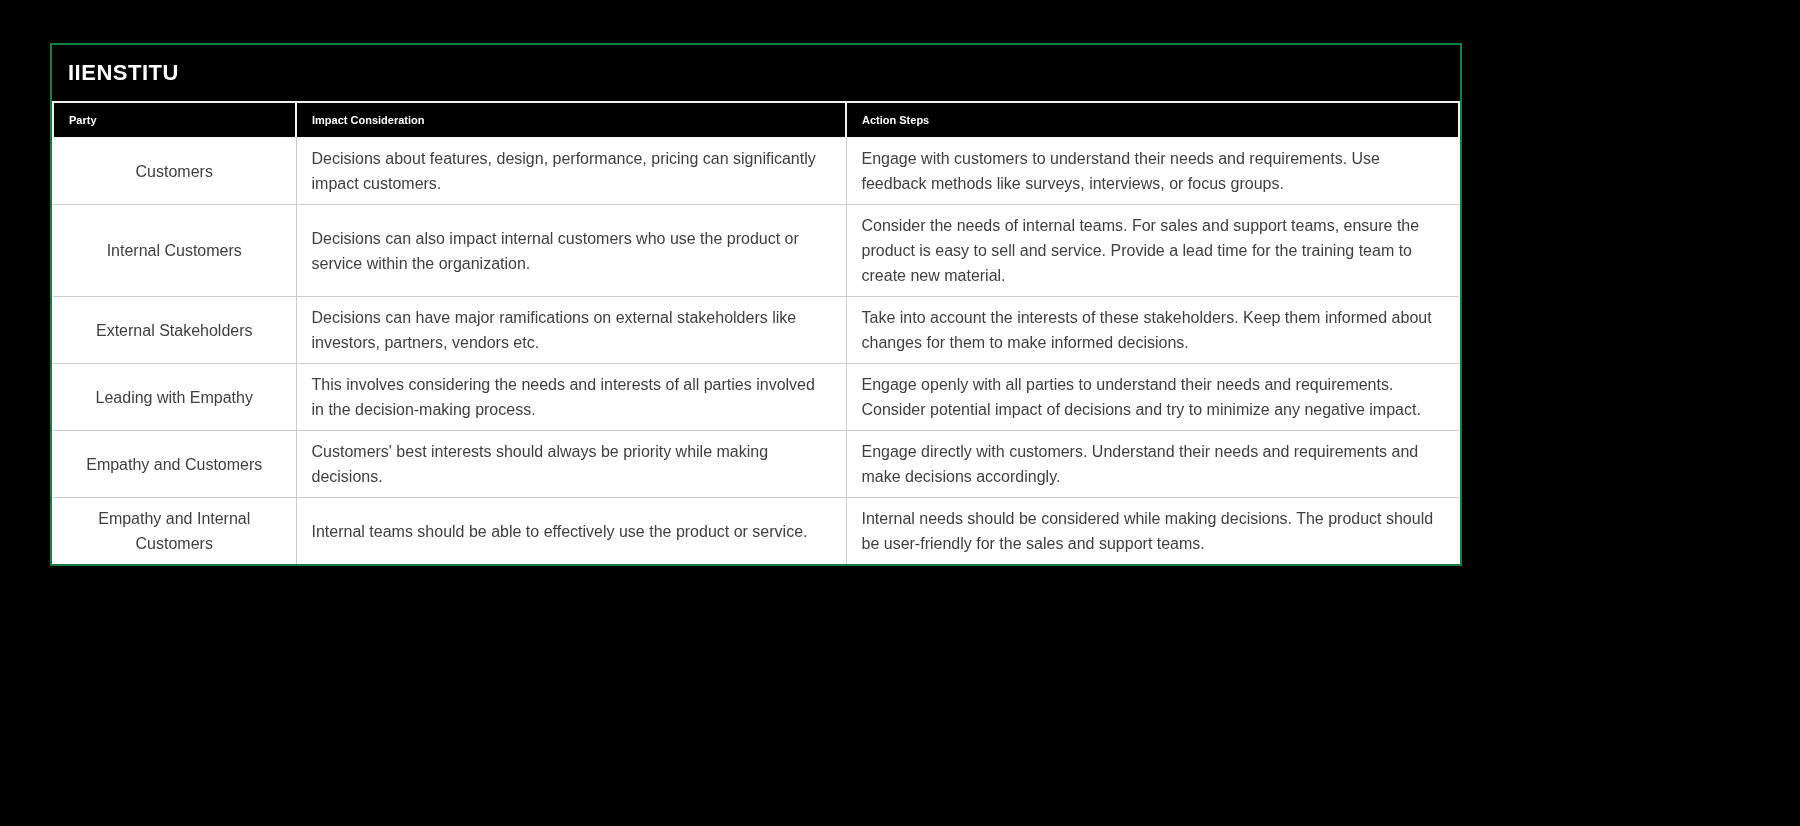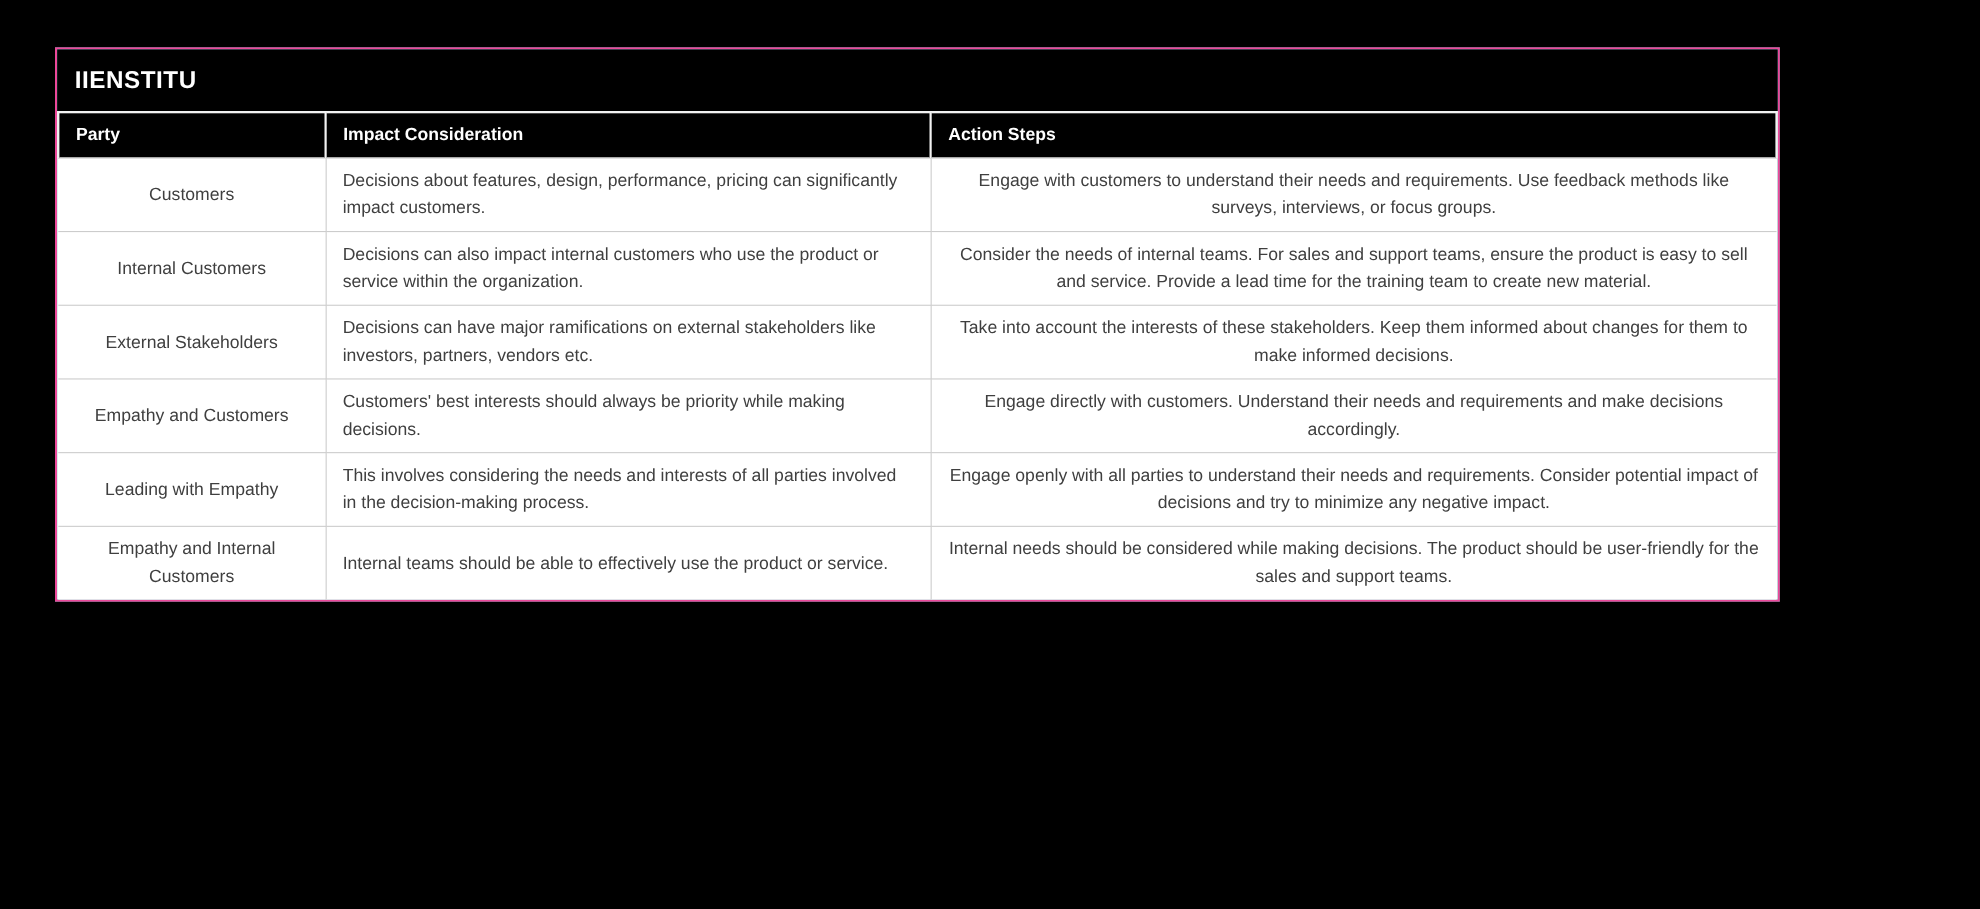--- a/index.html
+++ b/index.html
@@ -8,24 +8,24 @@
     background: #000000;
     width: 1800px;
     height: 826px;
     font-family: "Liberation Sans", sans-serif;
     overflow: hidden;
   }
   .frame {
     position: absolute;
     left: 50px;
     top: 43px;
-    width: 1568px;
+    width: 1412px;
     box-sizing: border-box;
-    border: 2px solid #ec4899;
-    background: #14b8a6;
+    border: 2px solid #15803d;
+    background: #0f766e;
   }
   .title-bar {
     height: 56px;
     background: #000000;
     display: flex;
     align-items: center;
     padding-left: 16px;
   }
   .title-bar h1 {
     margin: 0;
@@ -39,38 +39,38 @@
     border-collapse: collapse;
     table-layout: fixed;
     background: #ffffff;
   }
   col.c-party  { width: 243px; }
   col.c-impact { width: 550px; }
   col.c-action { width: auto; }
   thead th {
     background: #000000;
     color: #ffffff;
-    font-size: 16px;
+    font-size: 11px;
     font-weight: bold;
     text-align: left;
     padding: 11px 15px;
     border: 2px solid #f2f2f2;
     border-bottom: 1px solid #f2f2f2;
   }
   tbody td {
     background: #ffffff;
     color: #3f3f3f;
     font-size: 16px;
     line-height: 25px;
     vertical-align: middle;
     padding: 8px 15px;
     border: 1px solid #cccccc;
   }
   tbody tr td:first-child { border-left: none; text-align: center; }
-  tbody tr td:last-child  { border-right: none; text-align: center; }
+  tbody tr td:last-child  { border-right: none; }
   tbody tr:last-child td  { border-bottom: none; }
 </style>
 </head>
 <body>
 
 <div class="frame">
   <div class="title-bar">
     <h1>IIENSTITU</h1>
   </div>
   <table class="data-table">
@@ -99,29 +99,29 @@
     <td>Consider the needs of internal teams. For sales and support teams, ensure the product is easy to sell and service. Provide a lead time for the training team to create new material.</td>
   </tr>
 
   <tr>
     <td>External Stakeholders</td>
     <td>Decisions can have major ramifications on external stakeholders like investors, partners, vendors etc.</td>
     <td>Take into account the interests of these stakeholders. Keep them informed about changes for them to make informed decisions.</td>
   </tr>
 
   <tr>
+    <td>Leading with Empathy</td>
+    <td>This involves considering the needs and interests of all parties involved in the decision-making process.</td>
+    <td>Engage openly with all parties to understand their needs and requirements. Consider potential impact of decisions and try to minimize any negative impact.</td>
+  </tr>
+
+  <tr>
     <td>Empathy and Customers</td>
     <td>Customers' best interests should always be priority while making decisions.</td>
     <td>Engage directly with customers. Understand their needs and requirements and make decisions accordingly.</td>
-  </tr>
-
-  <tr>
-    <td>Leading with Empathy</td>
-    <td>This involves considering the needs and interests of all parties involved in the decision-making process.</td>
-    <td>Engage openly with all parties to understand their needs and requirements. Consider potential impact of decisions and try to minimize any negative impact.</td>
   </tr>
 
   <tr>
     <td>Empathy and Internal Customers</td>
     <td>Internal teams should be able to effectively use the product or service.</td>
     <td>Internal needs should be considered while making decisions. The product should be user-friendly for the sales and support teams.</td>
   </tr>
 
 
 

